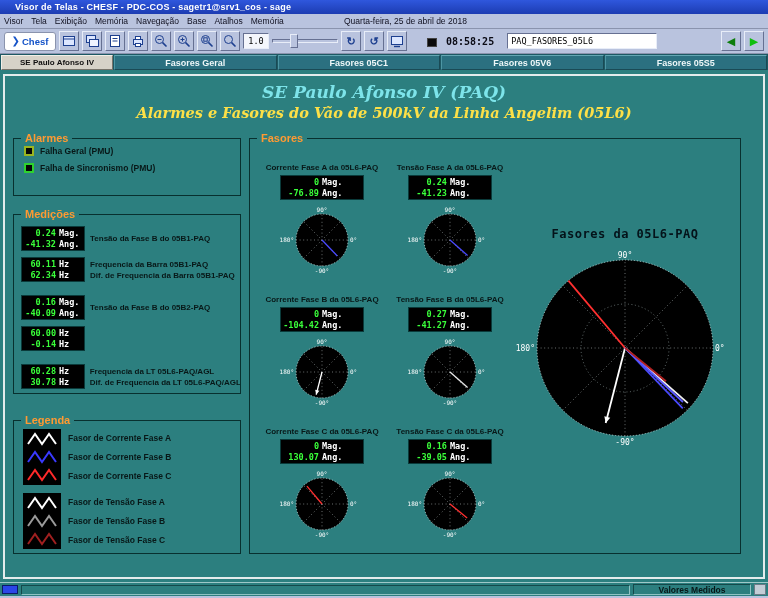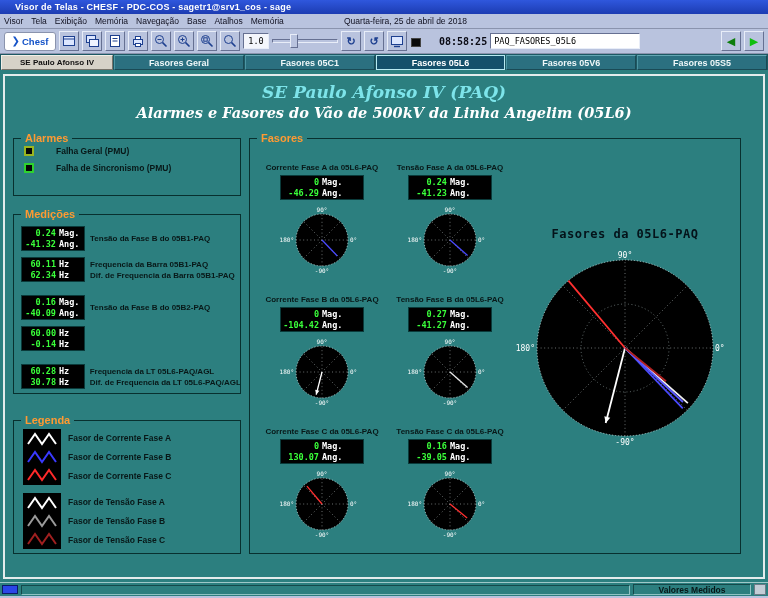--- a/index.html
+++ b/index.html
@@ -20,44 +20,44 @@
   .sunken{border:1px solid;border-color:#667092 #e8edf8 #e8edf8 #667092}
   .logo{width:52px;height:19px;background:#fff;border-radius:3px;display:flex;align-items:center;justify-content:center;gap:2px;border:1px solid #8a93ad}
   .logo .bird{color:#1553c8;font-size:10px;line-height:1}
   .logo .word{color:#1553c8;font-weight:bold;font-size:9.5px}
   .tbtn{width:20px;height:20px;display:flex;align-items:center;justify-content:center;cursor:pointer}
   .glyph{font-size:11px;line-height:1;color:#1d3f8f;font-weight:bold}
   .zoomval{width:26px;height:16px;background:#f4f6fc;font-size:8.5px;display:flex;align-items:center;justify-content:center;color:#000;font-family:"DejaVu Sans Mono",monospace}
   .slider{width:66px;height:16px;position:relative}
   .slider .groove{position:absolute;left:0;right:0;top:6px;height:4px}
   .slider .handle{position:absolute;left:18px;top:1px;width:8px;height:14px}
-  .clockwrap{display:flex;align-items:flex-end;gap:18px;margin-left:1px}
+  .clockwrap{display:flex;align-items:flex-end;gap:9px;margin-left:17px}
   .clockicon{width:10px;height:9px;background:#0a0a0a;border:1px solid #444}
   .clock{font-size:10px;font-weight:bold;color:#0a0a14;font-family:"DejaVu Sans Mono",monospace}
-  .screenfield{width:150px;height:16px;background:#fff;color:#000;font-size:8.5px;font-family:"DejaVu Sans Mono",monospace;padding:0 3px;}
+  .screenfield{width:150px;height:16px;background:#fff;color:#000;font-size:8.5px;font-family:"DejaVu Sans Mono",monospace;padding:0 3px;margin-left:10px}
   .navarrow{font-size:11px;line-height:1}
   .spacer{flex:1}
 
   
   .tabbar{height:16px;background:#1d5964;display:flex;align-items:stretch;gap:1px;padding:1px 1px 0 1px}
   .ctxtab{width:112px;background:#d6d2c8;border:1px solid;border-color:#f2efe8 #77736a #77736a #f2efe8;color:#111;font-size:8px;font-weight:bold;display:flex;align-items:center;justify-content:center;white-space:nowrap;overflow:hidden}
   .tab{flex:1;background:#2b7080;border:1px solid #1a4a55;border-top-color:#63a6b3;border-left-color:#4d96a4;color:#eef7f8;font-size:9px;font-weight:bold;display:flex;align-items:center;justify-content:center;cursor:pointer;white-space:nowrap}
   .tab.active{background:#14506b;border:1px solid #b8eaf2;color:#fff}
 
   
   .main{position:absolute;top:71px;bottom:14px;left:0;right:0;background:#2c7f7f;padding:3px}
   .canvas{position:relative;width:100%;height:100%;border:2px solid #e4ecec;background:#2c7f7f}
   .page-title{position:absolute;top:6px;left:0;right:0;text-align:center;color:#7de4ea;font-family:"DejaVu Serif",serif;font-style:italic;font-weight:bold;font-size:17px}
-  .page-subtitle{position:absolute;top:28px;left:0;right:0;text-align:center;color:#ffffff;font-family:"DejaVu Serif",serif;font-style:italic;font-weight:bold;font-size:14.5px}
+  .page-subtitle{position:absolute;top:28px;left:0;right:0;text-align:center;color:#fde047;font-family:"DejaVu Serif",serif;font-style:italic;font-weight:bold;font-size:14.5px}
 
   .box{position:absolute;border:1px solid #08302f}
   .box-title{position:absolute;top:-7px;left:7px;background:#2c7f7f;padding:0 4px;color:#ff9a32;font-size:11px;font-weight:bold}
 
   .box-alarmes{left:8px;top:62px;width:228px;height:58px}
-  .arow{display:flex;align-items:center;gap:22px;margin:7px 0 0 10px}
+  .arow{display:flex;align-items:center;gap:6px;margin:7px 0 0 10px}
   .acheck{width:10px;height:10px;background:#060606;border:2px solid #9ab520}
   .alabel{font-size:8.5px;font-weight:bold;color:#081818}
 
   .box-medicoes{left:8px;top:138px;width:228px;height:180px}
   .mrow{display:flex;gap:5px;margin:0 0 0 7px}
   .mrow.gap-s{margin-top:6px}
   .mrow.gap-l{margin-top:13px}
   .mrow:first-of-type{margin-top:11px}
   .vbox{width:64px;background:#000;border:1px solid #0a3a3a;padding:1px 2px}
   .vline{line-height:10.5px;font-size:8.5px;font-family:"DejaVu Sans Mono",monospace;font-weight:bold;white-space:nowrap}
@@ -196,21 +196,20 @@
     </div>
     <div class="tbtn raised">
       <span class="navarrow" style="color:#0fbf0f">▶</span>
     </div>
   </div>
 
   <div class="tabbar">
     <div class="ctxtab">SE Paulo Afonso IV</div>
     <div class="tab">Fasores Geral</div>
     <div class="tab">Fasores 05C1</div>
-    <div class="tab active">Fasores 05L6</div>
     <div class="tab">Fasores 05V6</div>
     <div class="tab">Fasores 05S5</div>
   </div>
 
   <div class="main">
     <div class="canvas">
       <div class="page-title">SE Paulo Afonso IV (PAQ)</div>
       <div class="page-subtitle">Alarmes e Fasores do Vão de 500kV da Linha Angelim (05L6)</div>
 
       <div class="box box-alarmes">
@@ -319,21 +318,21 @@
       </div>
 
       <div class="box box-fasores">
         <span class="box-title">Fasores</span>
 
         <div class="ph-col">
           <div class="ph-cell">
             <div class="ph-title">Corrente Fase A da 05L6-PAQ</div>
             <div class="ph-val">
               <div class="vline"><span class="vnum">0</span><span class="vunit">Mag.</span></div>
-              <div class="vline"><span class="vnum">-46.29</span><span class="vunit">Ang.</span></div>
+              <div class="vline"><span class="vnum">-76.89</span><span class="vunit">Ang.</span></div>
             </div>
             <div><svg width="86" height="76">
                   <circle cx="43" cy="38" r="26" fill="#000"></circle>
                   <circle cx="43" cy="38" r="26" fill="none" stroke="#cfd8d8" stroke-width="0.8" stroke-dasharray="1,2"></circle>
                   <line x1="17" y1="38" x2="69" y2="38" stroke="#c2cccc" stroke-width="0.55" stroke-dasharray="1,2.6"></line>
                   <line x1="24.61522368914976" y1="56.384776310850235" x2="61.38477631085024" y2="19.615223689149765" stroke="#c2cccc" stroke-width="0.55" stroke-dasharray="1,2.6"></line>
                   <line x1="43" y1="64" x2="43" y2="12" stroke="#c2cccc" stroke-width="0.55" stroke-dasharray="1,2.6"></line>
                   <line x1="61.384776310850235" y1="56.38477631085024" x2="24.615223689149765" y2="19.61522368914976" stroke="#c2cccc" stroke-width="0.55" stroke-dasharray="1,2.6"></line>
                   <text x="43" y="10" fill="#fff" text-anchor="middle" font-size="6" font-family="&quot;DejaVu Sans Mono&quot;,monospace">90°</text>
                   <text x="71" y="40.1" fill="#fff" text-anchor="start" font-size="6" font-family="&quot;DejaVu Sans Mono&quot;,monospace">0°</text>

